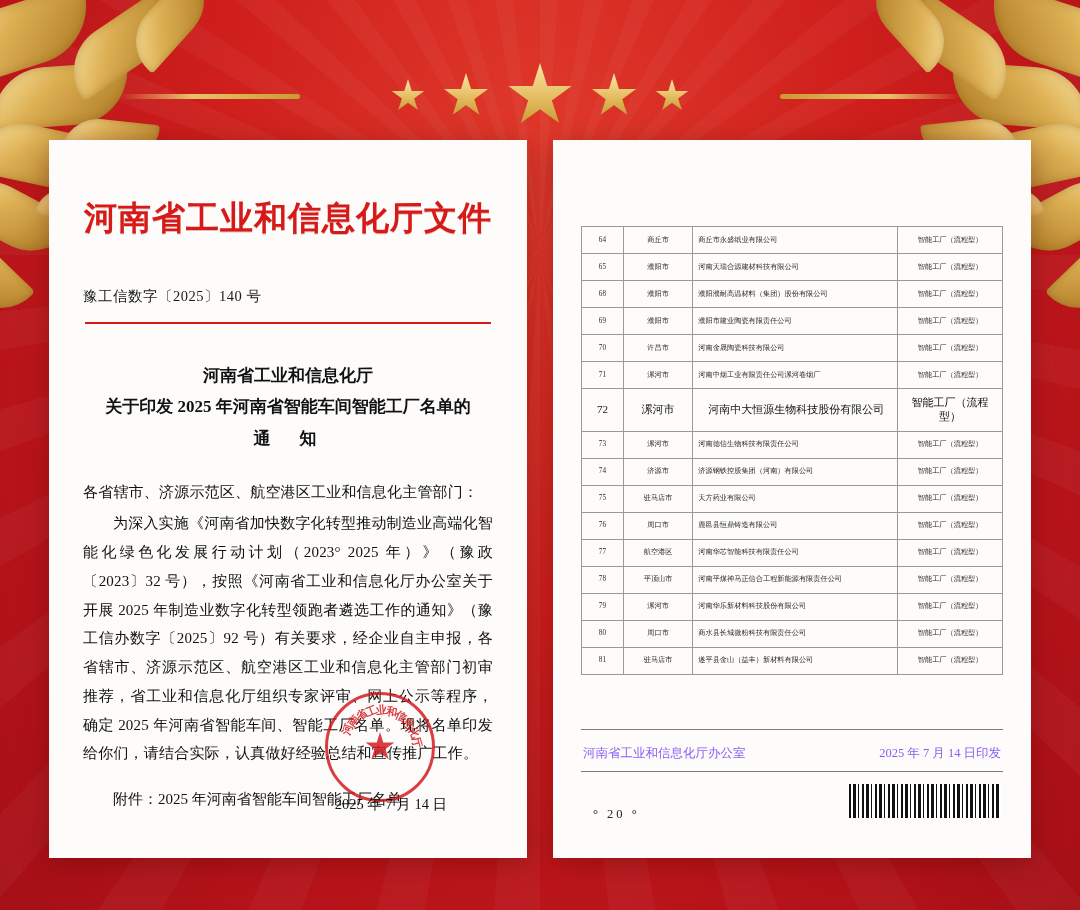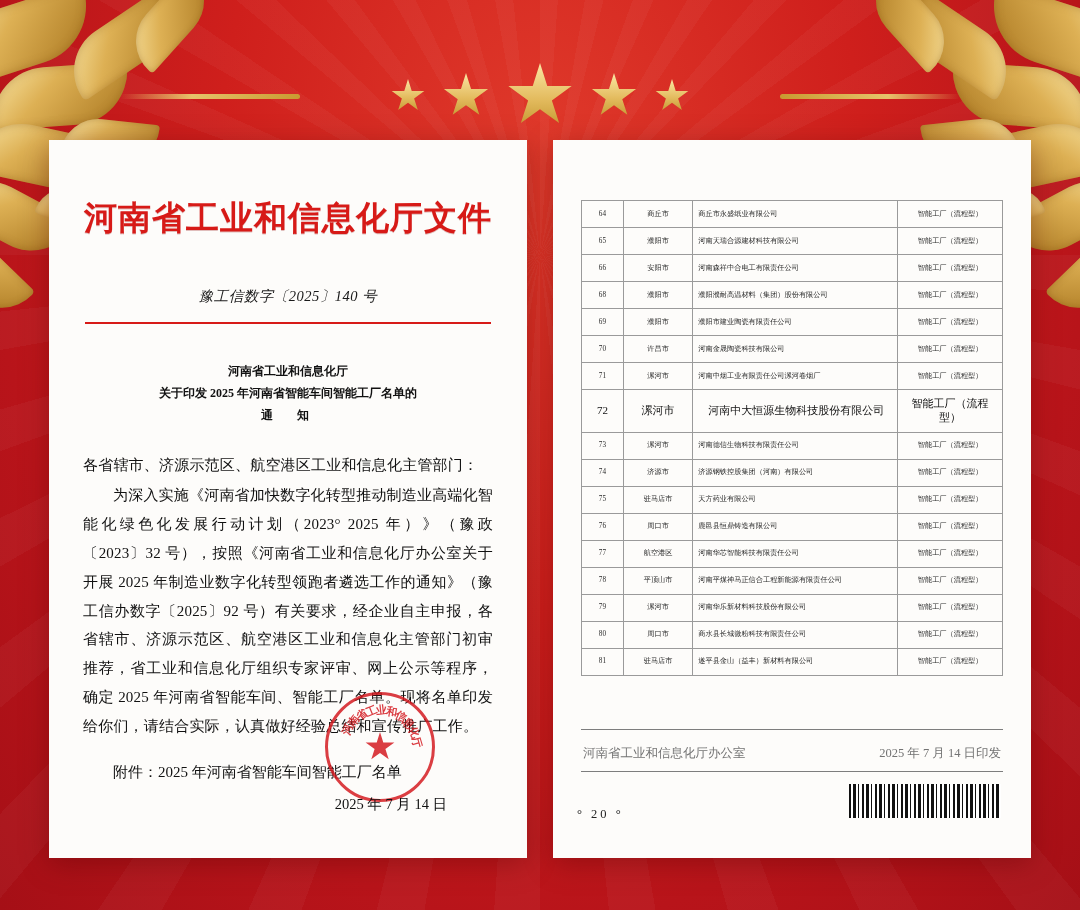--- a/index.html
+++ b/index.html
@@ -120,36 +120,34 @@
     text-align: center;
     color: #d71a17;
     font-family: "Liberation Serif", serif;
     font-weight: bold;
     font-size: 33px;
     letter-spacing: 1px;
     margin-top: 16px;
     text-shadow: 0 1px 0 rgba(140,0,0,0.25);
   }
   .doc-number {
-    text-align: center;
     font-size: 14.5px;
     color: #1a1a1a;
     margin-top: 46px;
     letter-spacing: 0.5px;
-    font-style: italic;
   }
   .red-rule {
     margin: 16px 2px 0 2px;
     height: 2px;
     background: #d71a17;
   }
   .doc-heading {
     text-align: center;
     font-weight: bold;
-    font-size: 12px;
+    font-size: 17px;
     color: #111;
     margin-top: 36px;
     line-height: 1.85;
   }
   .doc-heading .l2 { display: block; }
   .doc-heading .l3 { display: block; letter-spacing: 6px; }
 
   .doc-body {
     margin-top: 24px;
     font-size: 15px;
@@ -214,21 +212,21 @@
   .doc-date {
     position: absolute;
     right: 24px;
     bottom: 6px;
     font-size: 14.5px;
     color: #111;
   }
 
   
   .list-inner {
-    padding: 60px 28px 0 28px;
+    padding: 86px 28px 0 28px;
     box-sizing: border-box;
     height: 100%;
     position: relative;
     font-family: Liberation Serif, serif;
   }
   table.roster {
     width: 100%;
     border-collapse: collapse;
     table-layout: fixed;
     font-size: 7.2px;
@@ -263,21 +261,21 @@
     border-top: 1px solid #7d7d7d;
   }
   .footer-row {
     position: absolute;
     left: 30px;
     right: 30px;
     bottom: 96px;
     display: flex;
     justify-content: space-between;
     font-size: 12.5px;
-    color: #737373;
+    color: #8b5cf6;
   }
   .footer-rule2 {
     position: absolute;
     left: 28px;
     right: 28px;
     bottom: 86px;
     border-top: 1px solid #7d7d7d;
   }
   .barcode {
     position: absolute;
@@ -285,21 +283,21 @@
     bottom: 40px;
     width: 152px;
     height: 34px;
     background: repeating-linear-gradient(90deg,
       #111 0px, #111 2px, #fff 2px, #fff 4px,
       #111 4px, #111 7px, #fff 7px, #fff 9px,
       #111 9px, #111 10px, #fff 10px, #fff 13px);
   }
   .page-no {
     position: absolute;
-    left: 24px;
+    left: 40px;
     bottom: 36px;
     font-size: 12.5px;
     color: #222;
     letter-spacing: 3px;
   }
 </style>
 </head>
 <body>
 
 <div class="stage">
@@ -391,26 +389,20 @@
                 <td class="c-name">商丘市永盛纸业有限公司</td>
                 <td class="c-type">智能工厂（流程型）</td>
               </tr>
               <tr>
                 <td class="c-no">65</td>
                 <td class="c-city">濮阳市</td>
                 <td class="c-name">河南天瑞合源建材科技有限公司</td>
                 <td class="c-type">智能工厂（流程型）</td>
               </tr>
               <tr>
-                <td class="c-no">66</td>
-                <td class="c-city">安阳市</td>
-                <td class="c-name">河南森祥中合电工有限责任公司</td>
-                <td class="c-type">智能工厂（流程型）</td>
-              </tr>
-              <tr>
                 <td class="c-no">68</td>
                 <td class="c-city">濮阳市</td>
                 <td class="c-name">濮阳濮耐高温材料（集团）股份有限公司</td>
                 <td class="c-type">智能工厂（流程型）</td>
               </tr>
               <tr>
                 <td class="c-no">69</td>
                 <td class="c-city">濮阳市</td>
                 <td class="c-name">濮阳市建业陶瓷有限责任公司</td>
                 <td class="c-type">智能工厂（流程型）</td>

